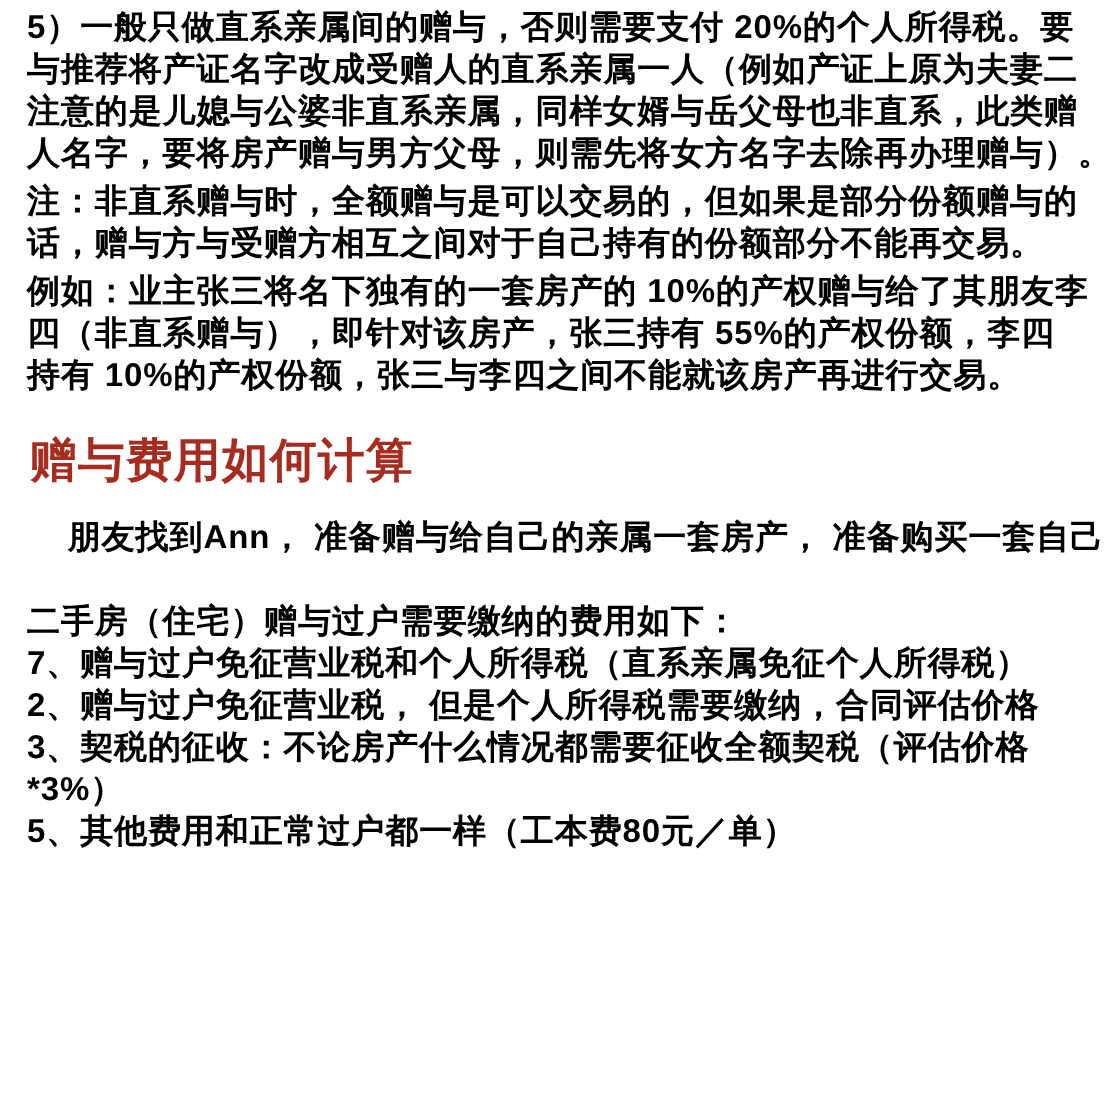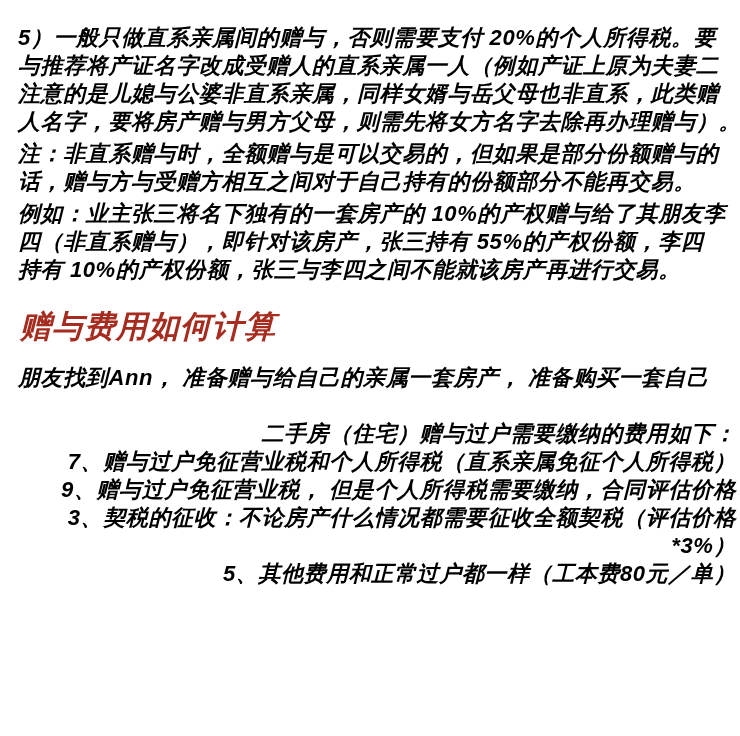--- a/index.html
+++ b/index.html
@@ -8,44 +8,43 @@
   }
   body {
     width: 740px;
     height: 736px;
     background: #ffffff;
     color: #000000;
     font-family: "Liberation Sans", "DejaVu Sans", sans-serif;
     overflow: hidden;
   }
   .doc {
-    padding: 24px 4px 0 18px;
-    font-style: italic;
+    padding: 4px 4px 0 18px;
   }
   .para {
     font-size: 22px;
     line-height: 28px;
     font-weight: 700;
     letter-spacing: 0.6px;
   }
   .ln {
     white-space: pre;
   }
   .mt-para   { margin-top: 4px; }
   .heading {
     margin: 24px 0 11px 2px;
     font-size: 31px;
     line-height: 38px;
     font-weight: 700;
     letter-spacing: 1px;
     color: #a62c20;
     white-space: pre;
   }
-  .mt-ann    { margin-top: 18px; }
-  .mt-fees   { margin-top: 28px; text-align: right; }
+  .mt-ann    { margin-top: 18px; text-align: right; }
+  .mt-fees   { margin-top: 28px; }
 </style>
 </head>
 <body>
 
 <div class="doc">
 
   <div class="para">
     <div class="ln">5）一般只做直系亲属间的赠与，否则需要支付 20%的个人所得税。要</div>
     <div class="ln">与推荐将产证名字改成受赠人的直系亲属一人（例如产证上原为夫妻二</div>
     <div class="ln">注意的是儿媳与公婆非直系亲属，同样女婿与岳父母也非直系，此类赠</div>
@@ -65,19 +64,19 @@
 
   <h1 class="heading">赠与费用如何计算</h1>
 
   <div class="para mt-ann">
     <div class="ln">朋友找到Ann， 准备赠与给自己的亲属一套房产， 准备购买一套自己</div>
   </div>
 
   <div class="para mt-fees">
     <div class="ln">二手房（住宅）赠与过户需要缴纳的费用如下：</div>
     <div class="ln">7、赠与过户免征营业税和个人所得税（直系亲属免征个人所得税）</div>
-    <div class="ln">9、赠与过户免征营业税， 但是个人所得税需要缴纳，合同评估价格</div>
+    <div class="ln">2、赠与过户免征营业税， 但是个人所得税需要缴纳，合同评估价格</div>
     <div class="ln">3、契税的征收：不论房产什么情况都需要征收全额契税（评估价格</div>
     <div class="ln">*3%）</div>
     <div class="ln">5、其他费用和正常过户都一样（工本费80元／单）</div>
   </div>
 
 </div>
 
 </body></html>

